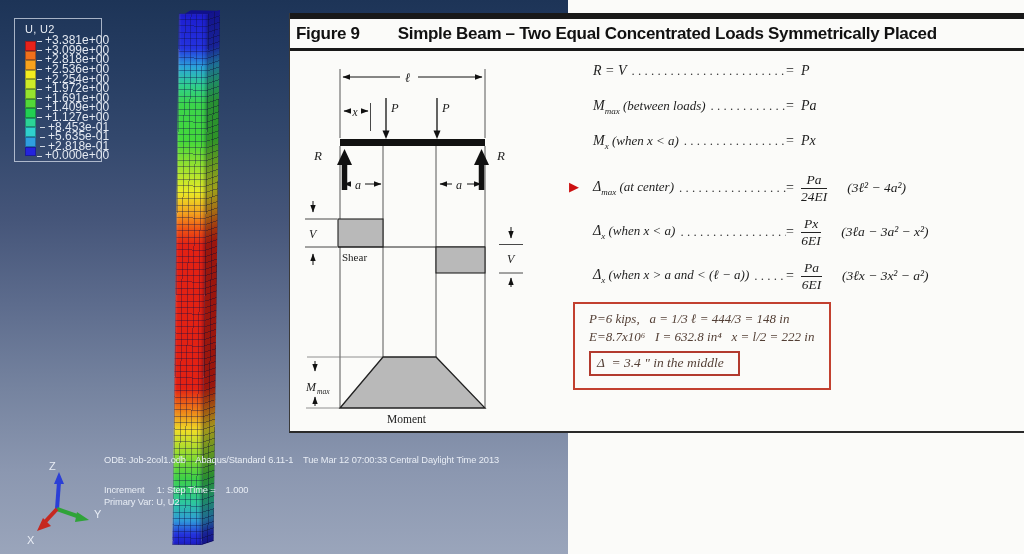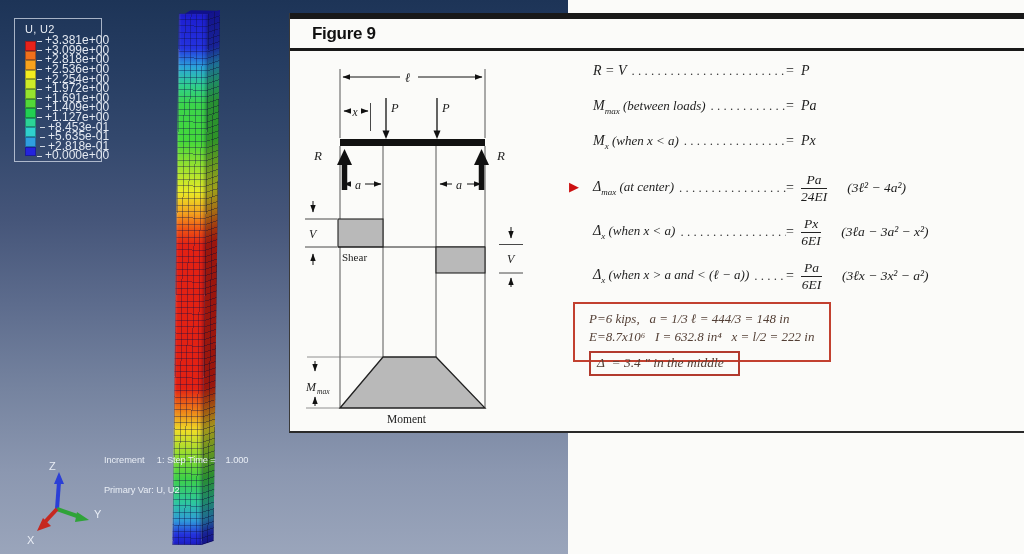--- a/index.html
+++ b/index.html
@@ -54,21 +54,21 @@
   .white-panel{position:absolute;left:568px;top:0;width:456px;height:554px;
     background:#fbfbf9;z-index:1;}
 
   
   .document{position:absolute;left:289px;top:13px;width:735px;height:420px;z-index:2;
     background:#fbfbf9;border-left:1px solid #3a3a3a;border-bottom:2px solid #2a2a2a;
     box-sizing:border-box;color:#111;}
   .doc-topbar{position:absolute;left:0;top:0;right:0;height:6px;background:#191919;}
   .doc-titlerow{position:absolute;left:0;top:6px;right:0;height:29px;display:flex;
     align-items:center;border-bottom:3px solid #191919;box-sizing:content-box;}
-  .doc-figure-label{font-weight:700;font-size:17px;letter-spacing:-.3px;margin-left:22px;}
+  .doc-figure-label{font-weight:700;font-size:17px;letter-spacing:-.3px;margin-left:6px;}
   .doc-title{font-weight:700;font-size:17px;letter-spacing:-.3px;margin-left:38px;white-space:nowrap;}
 
   
   .diagram{position:absolute;left:2px;top:37px;}
   .diagram text{fill:#222;font-family:"Liberation Serif","DejaVu Serif",serif;}
   .t-it{font-style:italic;}
 
   
   .formulas{position:absolute;left:303px;top:50px;width:430px;
     font-family:"Liberation Serif","DejaVu Serif",serif;font-size:14px;color:#1d1d1d;}
@@ -83,21 +83,21 @@
   .f-eq{margin-right:7px;font-style:normal;}
   .frac{display:inline-flex;flex-direction:column;text-align:center;font-size:13.5px;
     line-height:1.12;vertical-align:middle;}
   .fnum{display:block;border-bottom:1.3px solid #222;padding:0 3px;}
   .fden{display:block;}
   .f-tail{margin-left:20px;font-size:13.5px;}
   .f-marker{position:absolute;left:-24px;top:12px;color:#cc1111;font-size:13px;
     font-style:normal;line-height:1;}
 
   
-  .redbox{position:absolute;left:283px;top:289px;width:258px;height:60px;box-sizing:border-box;
+  .redbox{position:absolute;left:283px;top:289px;width:258px;height:88px;box-sizing:border-box;
     border:2px solid #c2402f;padding:6px 8px 6px 14px;
     font-family:"Liberation Serif","DejaVu Serif",serif;font-style:italic;
     font-size:13px;color:#533f35;line-height:1.35;}
   .redbox .ann-line{white-space:pre;}
   .highlight-box{display:inline-block;border:2px solid #b23a2e;margin-top:6px;
     padding:1px 14px 2px 6px;font-size:13.5px;white-space:pre;}
 </style>
 </head>
 <body>
 
@@ -153,31 +153,33 @@
       <polygon points="69,68 57,60 55,70" fill="#2fa339"></polygon>
       <line x1="37" y1="57" x2="24" y2="71" stroke="#c62820" stroke-width="4"></line>
       <polygon points="17,79 23,66 31,74" fill="#c62820"></polygon>
       <text x="29" y="18">Z</text>
       <text x="74" y="66">Y</text>
       <text x="7" y="92">X</text>
     </svg>
 
     <div class="status">
 
+    <div class="status-line">ODB: Job-2col1.odb    Abaqus/Standard 6.11-1    Tue Mar 12 07:00:33 Central Daylight Time 2013</div>
         <div class="status-line">Increment     1: Step Time =    1.000</div>
         <div class="status-line">Primary Var: U, U2</div>
       </div>
   </div>
 
   <div class="white-panel"></div>
 
   <div class="document">
     <div class="doc-topbar"></div>
     <div class="doc-titlerow">
       <span class="doc-figure-label">Figure 9</span>
+      <span class="doc-title">Simple Beam – Two Equal Concentrated Loads Symmetrically Placed</span>
     </div>
 
     <svg class="diagram" width="293" height="381" viewBox="0 0 293 381">
       <defs>
         <marker id="ah" markerWidth="9" markerHeight="7" refX="7.5" refY="3" orient="auto-start-reverse">
           <path d="M0.5,0.3 L8,3 L0.5,5.7 z" fill="#111"></path>
         </marker>
       </defs>
 
       <g stroke="#444" stroke-width="0.9">

